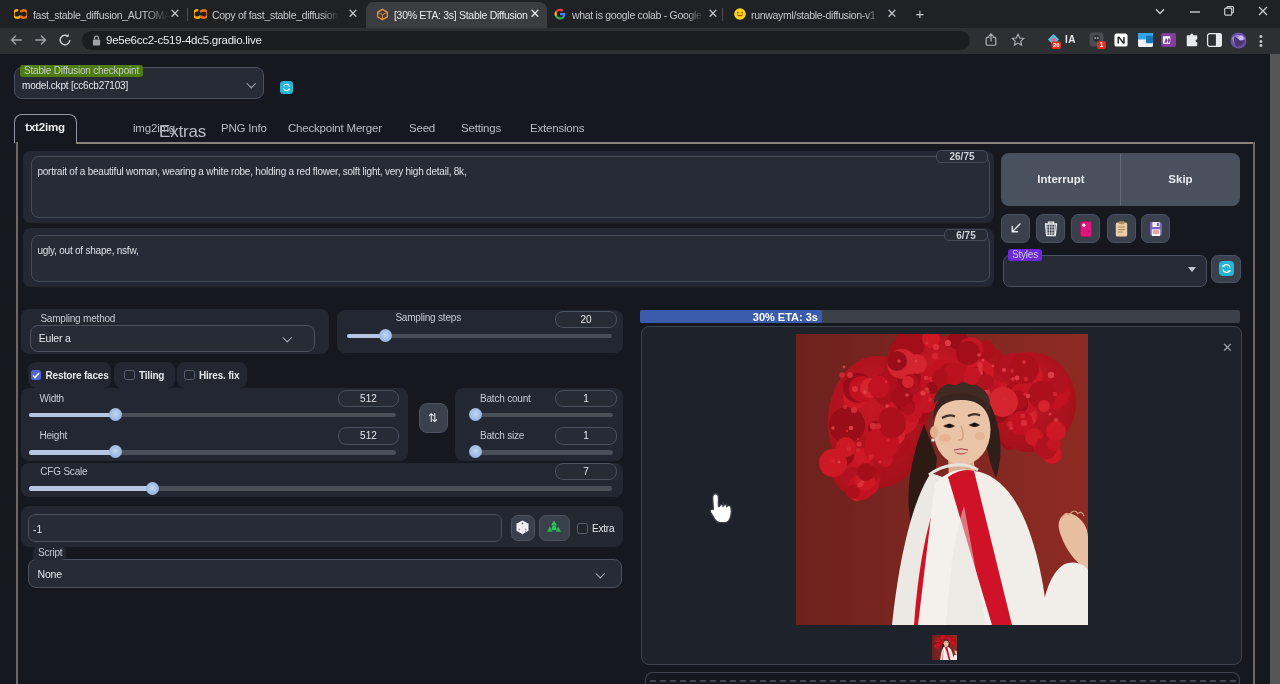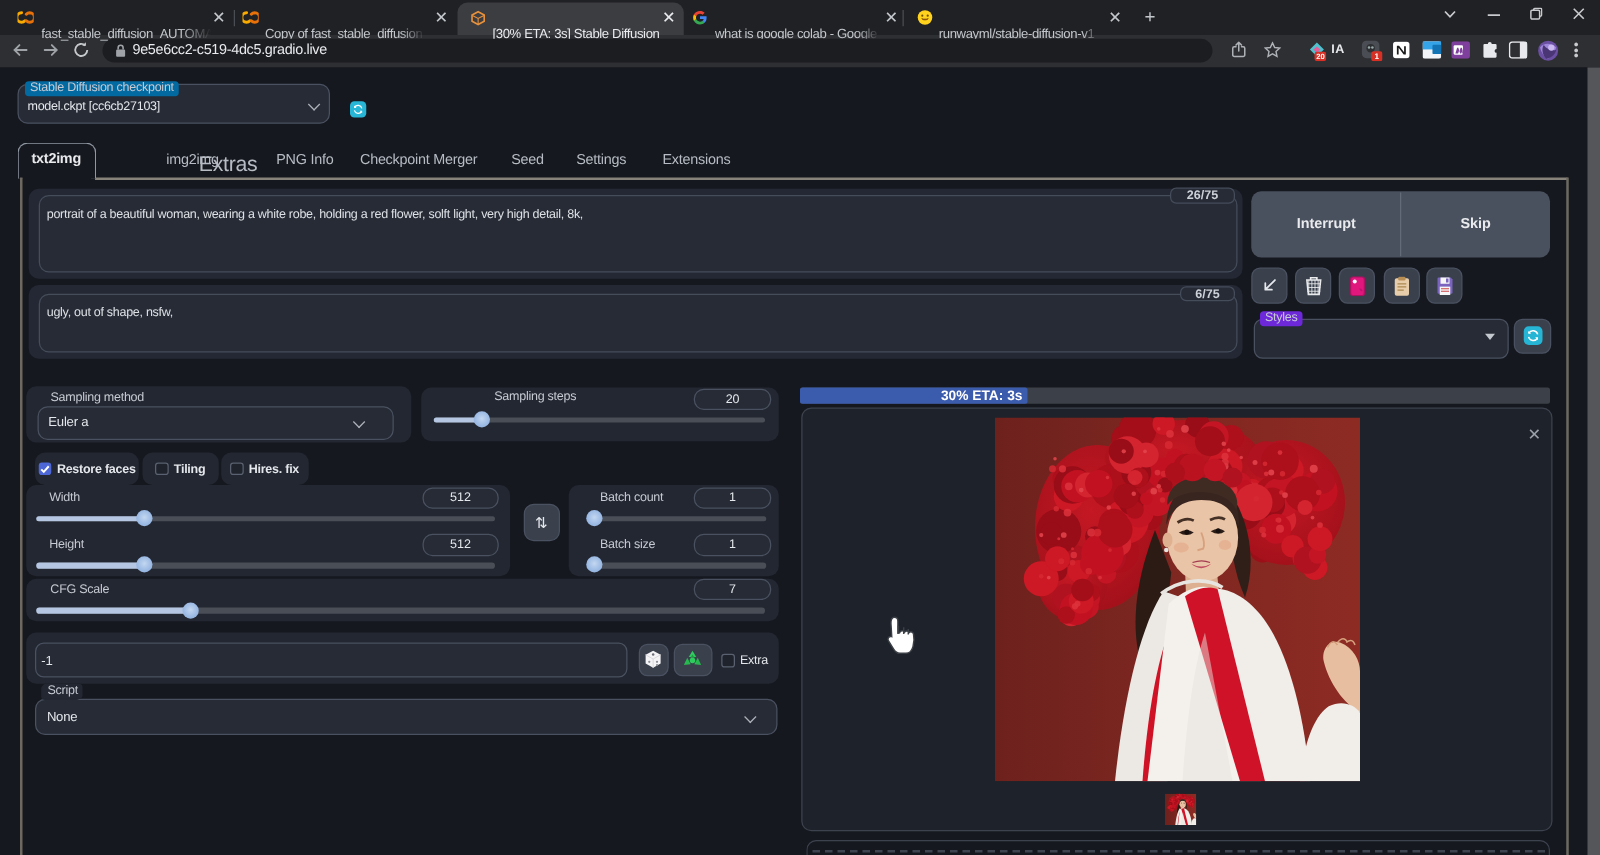--- a/index.html
+++ b/index.html
@@ -2,21 +2,21 @@
 <html><head>
 <meta charset="utf-8">
 <style>
 * { margin:0; padding:0; box-sizing:border-box; }
 html,body { width:1280px; height:684px; overflow:hidden; background:#16181f; font-family:"Liberation Sans",sans-serif; }
 #stage { position:relative; width:1280px; height:684px; }
 .abs { position:absolute; }
 
 #tabstrip { position:absolute; left:0; top:0; width:1280px; height:28px; background:#202124; }
 #toolbar { position:absolute; left:0; top:28px; width:1280px; height:26px; background:#2e2f33; }
-.tab { position:absolute; top:12px; height:42px; font-size:10.5px; color:#c3c7cc; letter-spacing:-0.3px; }
+.tab { position:absolute; top:0; height:42px; font-size:10.5px; color:#c3c7cc; letter-spacing:-0.3px; }
 .tab .ttl { position:absolute; top:8.5px; font-size:10.5px; white-space:nowrap; overflow:hidden; }
 .tabx { position:absolute; top:7px; width:14px; height:14px; color:#c3c7cc; font-size:13px; line-height:14px; text-align:center; }
 .tsep { position:absolute; top:8px; width:1px; height:13px; background:#4a4d51; }
 #activetab { position:absolute; left:366px; top:2px; width:181px; height:26px; background:#3c3d41; border-radius:8px 8px 0 0; }
 #urlpill { position:absolute; left:82px; top:31px; width:888px; height:19px; border-radius:10px; background:#1c1d20; }
 #urltext { position:absolute; left:106px; top:34px; font-size:11.5px; color:#e8eaed; letter-spacing:-0.25px; }
 
 #page { position:absolute; left:0; top:54px; width:1270px; height:630px; background:#16181f; }
 #scrollbar { position:absolute; left:1270px; top:54px; width:10px; height:630px; background:#54565a; }
 
@@ -181,21 +181,21 @@
         <circle cx="11" cy="6" r="2.5" fill="#c9b8f0"></circle>
       </svg>
     <div class="abs" style="left:1259px;top:34px;width:4px;color:#c8cacd;font-size:11px;line-height:4.5px;letter-spacing:0;">•<br>•<br>•</div>
   </div>
 
   <div id="page"></div>
   <div id="scrollbar"></div>
   <div id="app-layer">
 
     <div class="inp" style="left:14px;top:67px;width:250px;height:32px;"></div>
-    <div class="chip" style="left:20px;top:65px;background:#0369a1;">Stable Diffusion checkpoint</div>
+    <div class="chip" style="left:20px;top:65px;background:#4d7c0f;">Stable Diffusion checkpoint</div>
     <div class="val" style="left:22px;top:80px;font-size:10px;">model.ckpt [cc6cb27103]</div>
     <div class="chev" style="left:248px;top:80px;"></div>
     <div class="abs" style="left:280px;top:81px;width:13px;height:13px;background:#28b6d6;border-radius:3.5px;"></div>
     <svg class="abs" style="left:282px;top:83px;" width="9" height="9" viewBox="0 0 16 16">
         <path d="M13.3 6.5A5.6 5.6 0 0 0 3 5.2M2.7 9.5a5.6 5.6 0 0 0 10.3 1.3" fill="none" stroke="#fff" stroke-width="1.8"></path>
         <path d="M2.3 2.5v3.4h3.4zM13.7 13.5V10h-3.4z" fill="#fff"></path>
       </svg>
 
     <div class="abs" style="left:76px;top:142px;width:1178px;height:1.5px;background:#87827a;"></div>
     <div class="abs" style="left:13.5px;top:113.5px;width:63px;height:29px;border:1.5px solid #9097a2;border-bottom:none;border-radius:8px 8px 0 0;background:#16181f;"></div>

